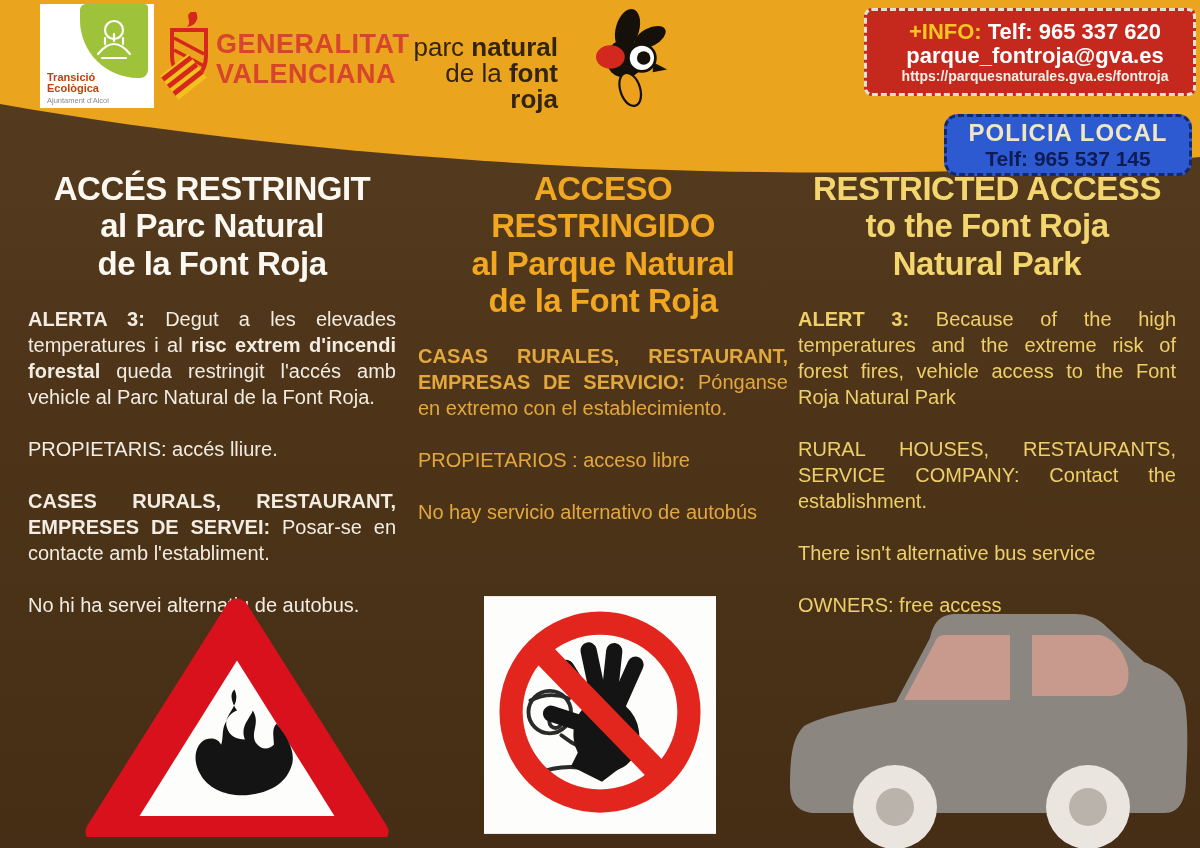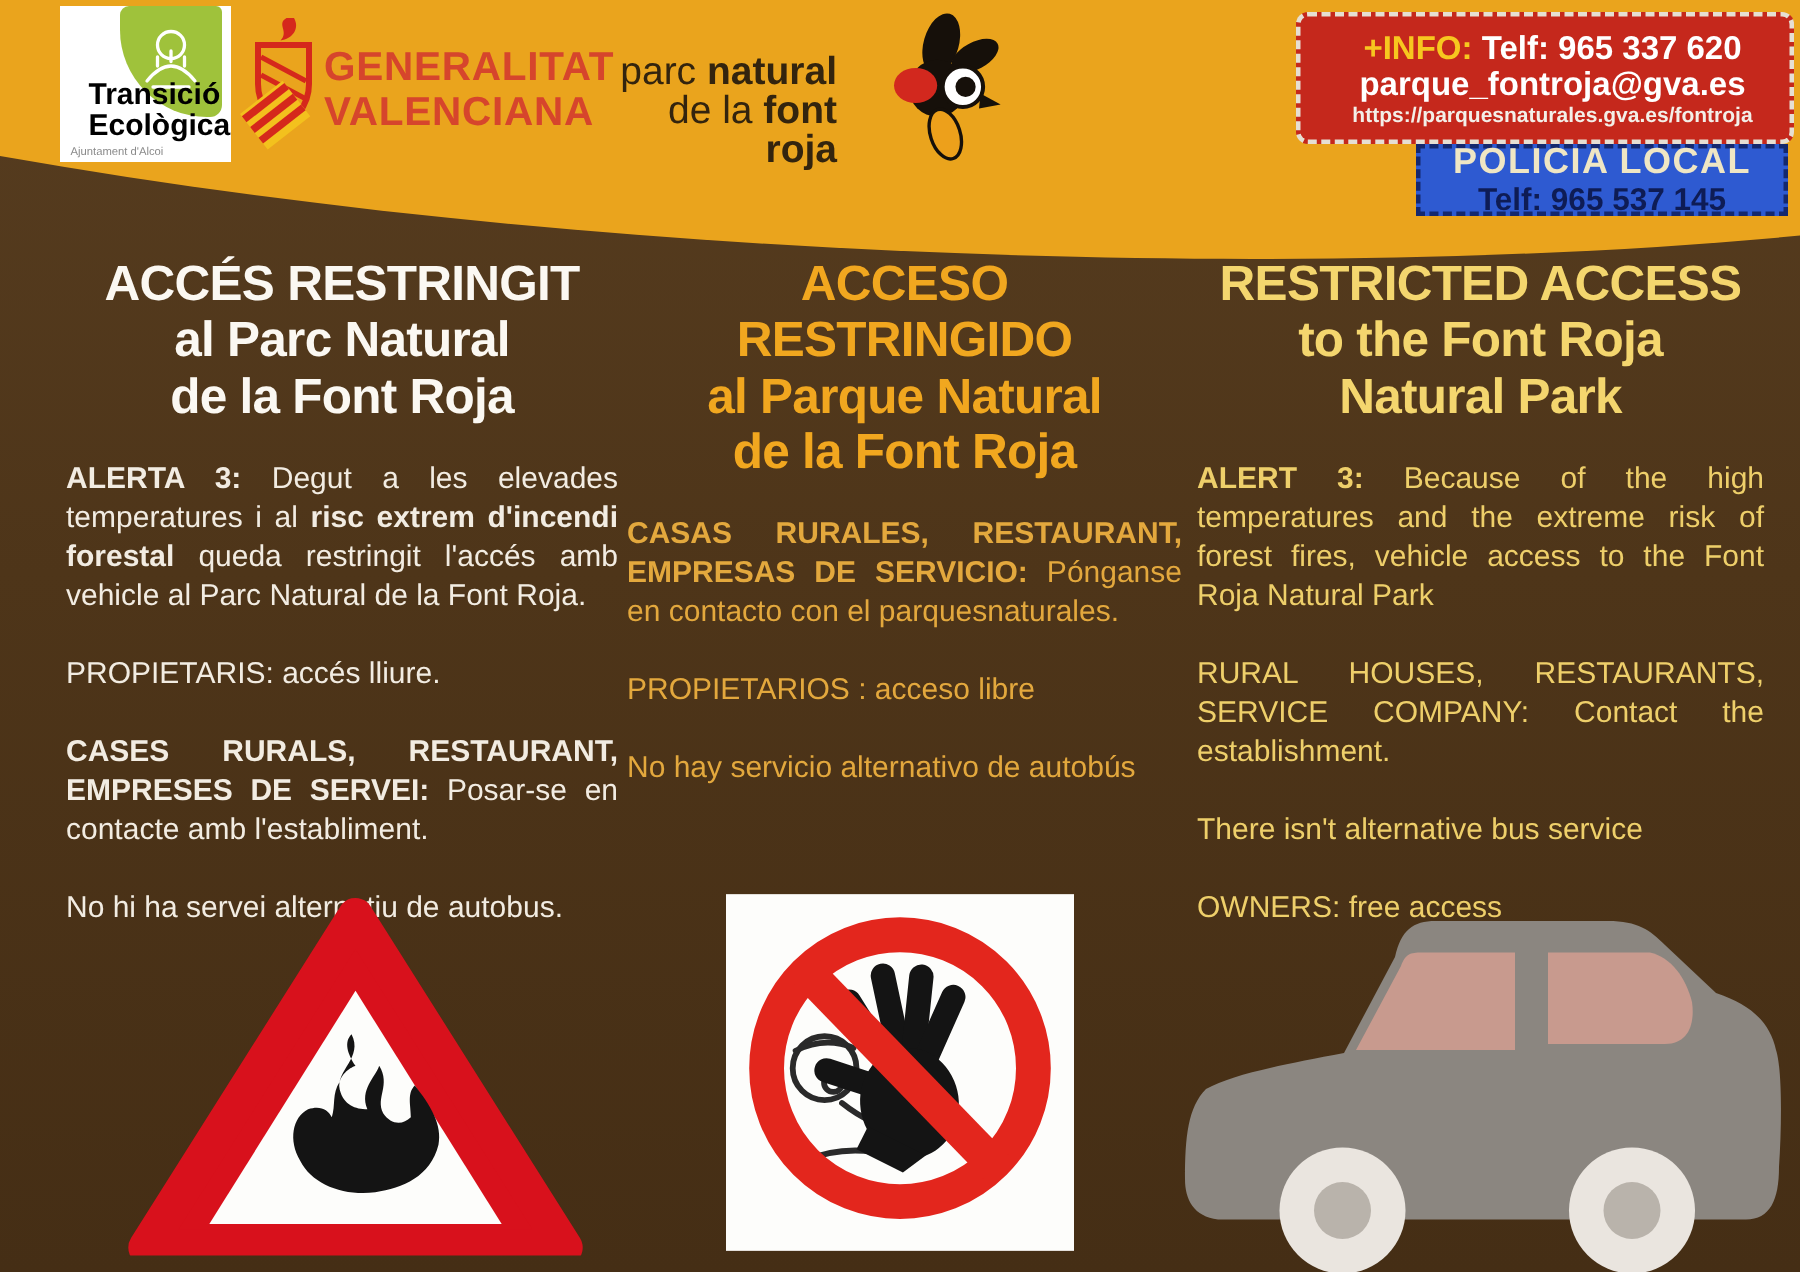--- a/index.html
+++ b/index.html
@@ -6,47 +6,47 @@
   .poster{position:relative;width:1200px;height:848px;overflow:hidden;
           font-family:"Liberation Sans",sans-serif;
           background:linear-gradient(180deg,#573d20 0%,#4e3519 45%,#452e15 100%);}
   
   .band-svg{position:absolute;top:0;left:0;}
   
   .alcoi-box{position:absolute;left:40px;top:4px;width:114px;height:104px;background:#fff;overflow:hidden;}
   .alcoi-green{position:absolute;right:6px;top:0;width:68px;height:74px;background:#9fc23b;
                border-radius:6px 4px 8px 58px;}
   .alcoi-glyph{position:absolute;right:16px;top:10px;}
-  .alcoi-text{position:absolute;left:19px;bottom:14px;color:#000000;font-weight:bold;font-size:20px;line-height:1.02;}
+  .alcoi-text{position:absolute;left:7px;bottom:14px;color:#c2410c;font-weight:bold;font-size:11px;line-height:1.02;}
   .alcoi-sub{position:absolute;left:7px;bottom:3px;color:#8a8a8a;font-size:7.5px;}
   
   .gva-emblem{position:absolute;left:158px;top:10px;}
   .gva-text{position:absolute;left:216px;top:30px;color:#d6452c;font-weight:bold;font-size:27px;line-height:1.1;letter-spacing:0.5px;}
   
   .parc-text{position:absolute;left:392px;top:34px;width:166px;text-align:right;color:#33240e;font-size:26px;line-height:1.0;}
   .parc-text .lt{font-weight:400;}
   .parc-text .bd{font-weight:bold;}
   .bird-svg{position:absolute;left:578px;top:6px;}
   
   .info-box{position:absolute;left:864px;top:8px;width:332px;height:88px;background:#c5281c;
             border:3px dashed #e6dfd3;border-radius:8px;box-sizing:border-box;
             display:flex;flex-direction:column;justify-content:center;align-items:center;text-align:center;padding-left:10px;}
   .info-l1{font-size:22px;font-weight:bold;color:#fff;line-height:1.15;}
   .info-l1 .plus{color:#f7c71f;}
   .info-l2{font-size:22px;font-weight:bold;color:#fff;line-height:1.1;}
   .info-l3{font-size:14px;font-weight:bold;color:#f3efe8;line-height:1.2;}
   
-  .police-box{position:absolute;left:944px;top:96px;width:248px;height:48px;background:#2e5ad1;
-              border:3px dashed #14286e;border-radius:0;box-sizing:border-box;
+  .police-box{position:absolute;left:944px;top:114px;width:248px;height:62px;background:#2e5ad1;
+              border:3px dashed #14286e;border-radius:14px;box-sizing:border-box;
               display:flex;flex-direction:column;justify-content:center;align-items:center;}
   .police-t{font-size:24px;font-weight:bold;color:#efe6c4;letter-spacing:1px;line-height:1.1;}
   .police-p{font-size:21px;font-weight:bold;color:#0e1c55;line-height:1.1;}
   
   .col{position:absolute;top:170px;}
-  .col1{left:44px;width:368px;}
+  .col1{left:28px;width:368px;}
   .col2{left:418px;width:370px;}
   .col3{left:798px;width:378px;}
   .col-title{margin:0;font-size:33px;font-weight:bold;text-align:center;line-height:1.13;letter-spacing:-0.5px;}
   .col-title span{display:block;}
   .col1 .col-title{color:#fbf8f2;}
   .col2 .col-title{color:#f1a71f;}
   .col3 .col-title{color:#f4d66e;}
   .col-body{margin-top:24px;font-size:20px;line-height:1.3;text-align:justify;}
   .col1 .col-body{color:#f2ece2;}
   .col2 .col-body{color:#e3a83d;}
@@ -143,21 +143,21 @@
     </div>
   </div>
 
   <div class="col col2">
     <h2 class="col-title">
       <span>ACCESO RESTRINGIDO</span>
       <span>al Parque Natural</span>
       <span>de la Font Roja</span>
     </h2>
     <div class="col-body">
-      <p><b>CASAS RURALES, RESTAURANT, EMPRESAS DE SERVICIO:</b><span> Pónganse en contacto con el parquesnaturales.</span></p>
+      <p><b>CASAS RURALES, RESTAURANT, EMPRESAS DE SERVICIO:</b><span> Pónganse en extremo con el establecimiento.</span></p>
       <p>PROPIETARIOS : acceso libre</p>
       <p>No hay servicio alternativo de autobús</p>
     </div>
   </div>
 
   <div class="col col3">
     <h2 class="col-title">
       <span>RESTRICTED ACCESS</span>
       <span>to the Font Roja</span>
       <span>Natural Park</span>

